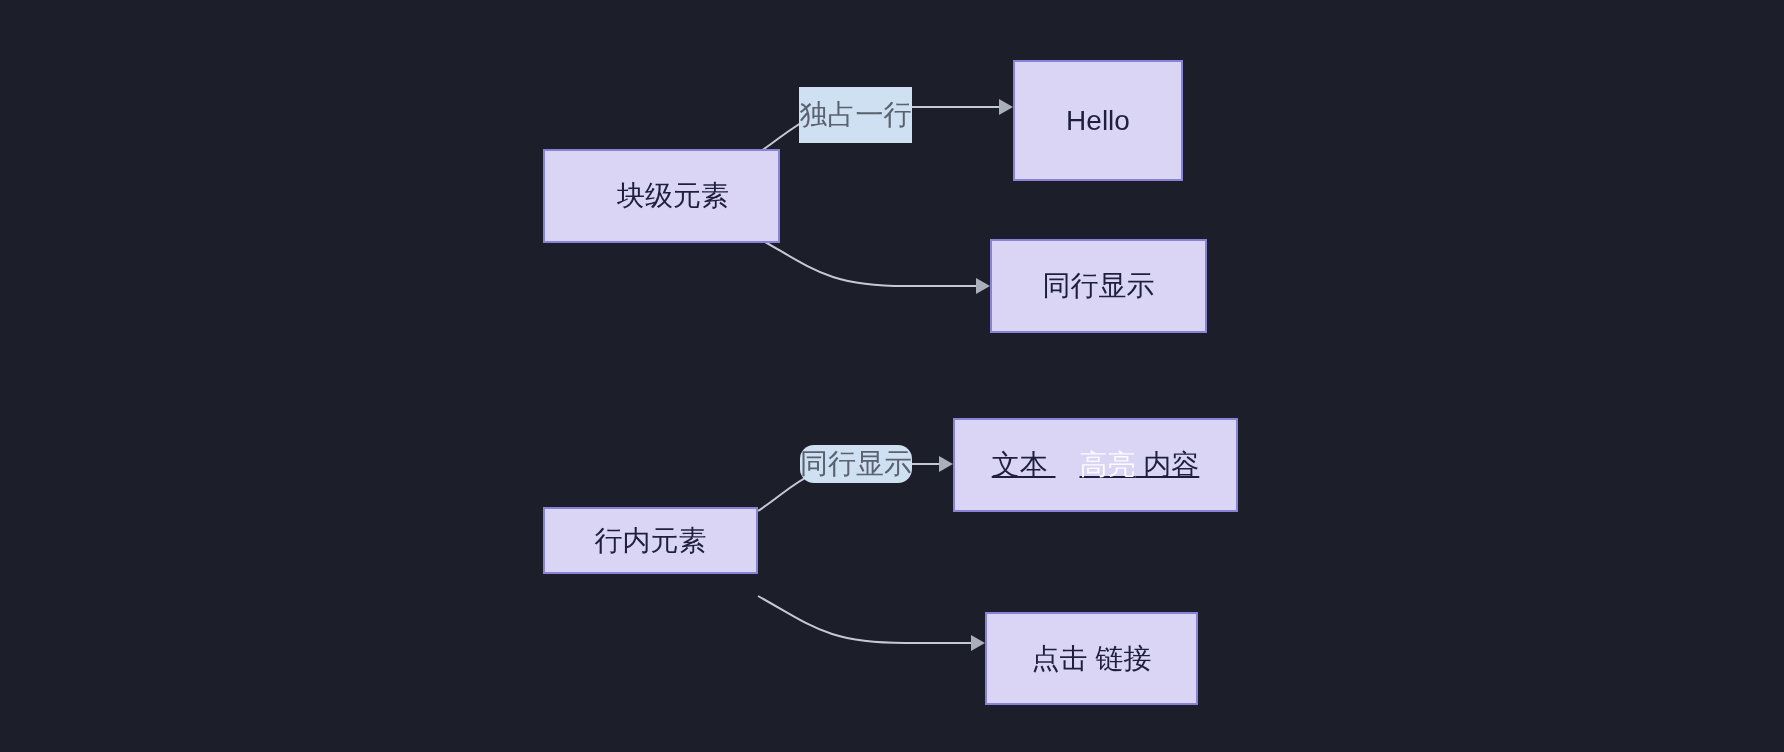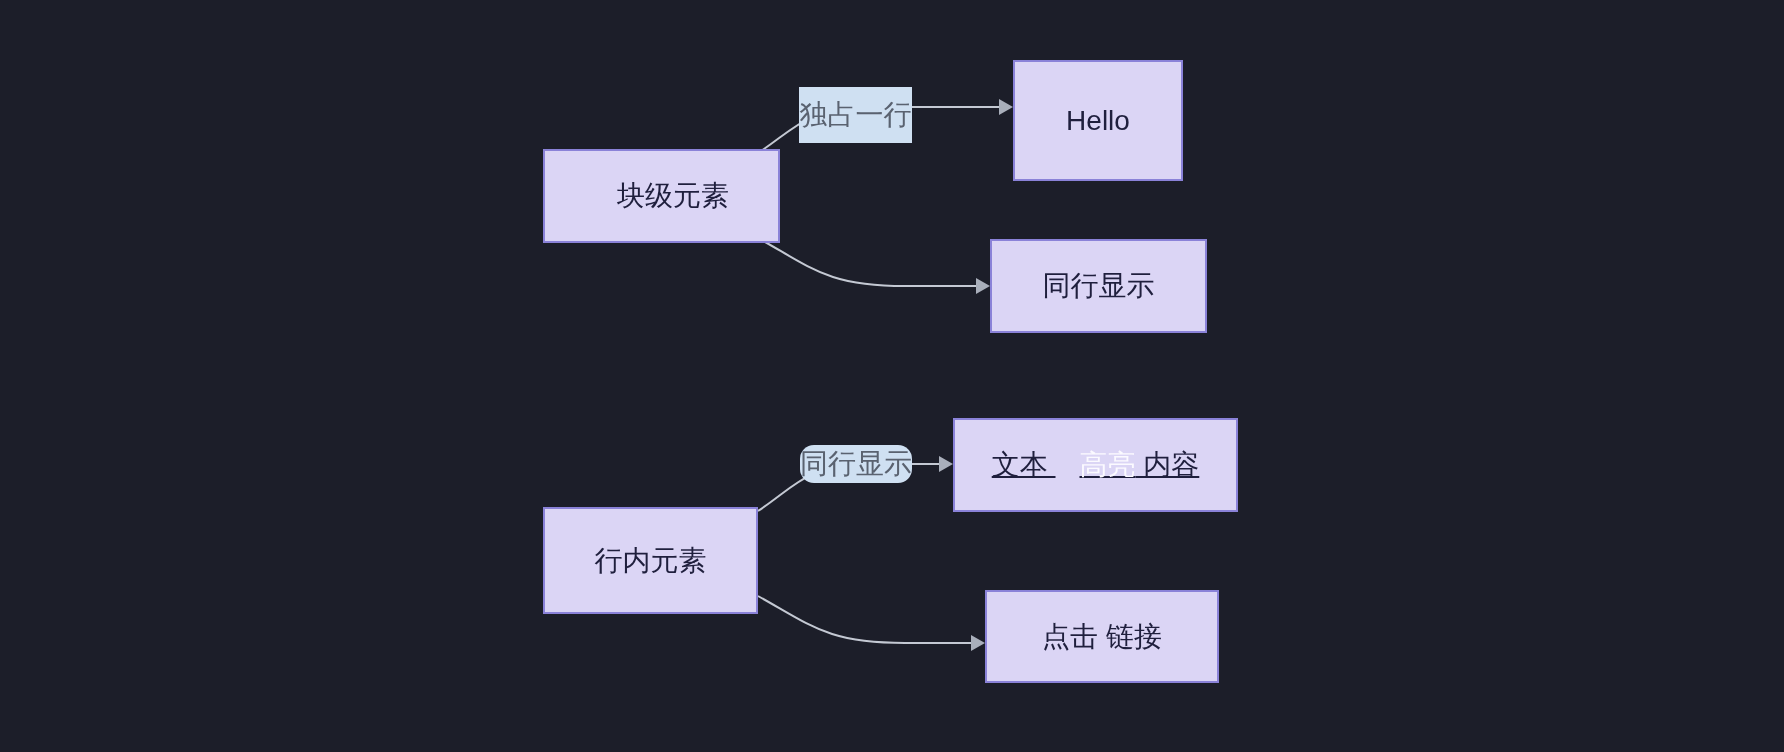--- a/index.html
+++ b/index.html
@@ -41,23 +41,23 @@
     background:var(--edge_label_bg);
     color:var(--edge_label_text);
     font-size:28px;
     box-sizing:border-box;
     white-space:pre;
   }
   .hl{color:var(--highlight_text);margin-left:24px;}
   #node-block    {left:543px;  top:149px; width:237px; height:94px;padding-left:23px;}
   #node-hello    {left:1013px; top:60px;  width:170px; height:121px;}
   #node-paragraph{left:990px;  top:239px; width:217px; height:94px;}
-  #node-inline   {left:543px;  top:507px; width:215px; height:107px;}
+  #node-inline   {left:543px;  top:507px; width:215px; height:67px;}
   #node-highlight{left:953px;  top:418px; width:285px; height:94px;text-decoration:underline;}
-  #node-link     {left:985px;  top:590px; width:234px; height:93px;}
+  #node-link     {left:985px;  top:612px; width:213px; height:93px;}
   #edge-label-1  {left:799px;  top:87px;  width:113px; height:56px;}
   #edge-label-2  {left:800px;  top:445px; width:112px; height:38px;border-radius:14px;}
 </style>
 </head>
 <body>
 
 <div class="canvas">
 
   <svg class="edge-layer" width="1784" height="752" viewBox="0 0 1784 752">
     <path class="edge-path" d="M758,153 C792,131 806,109 860,107 L999,107"></path>

